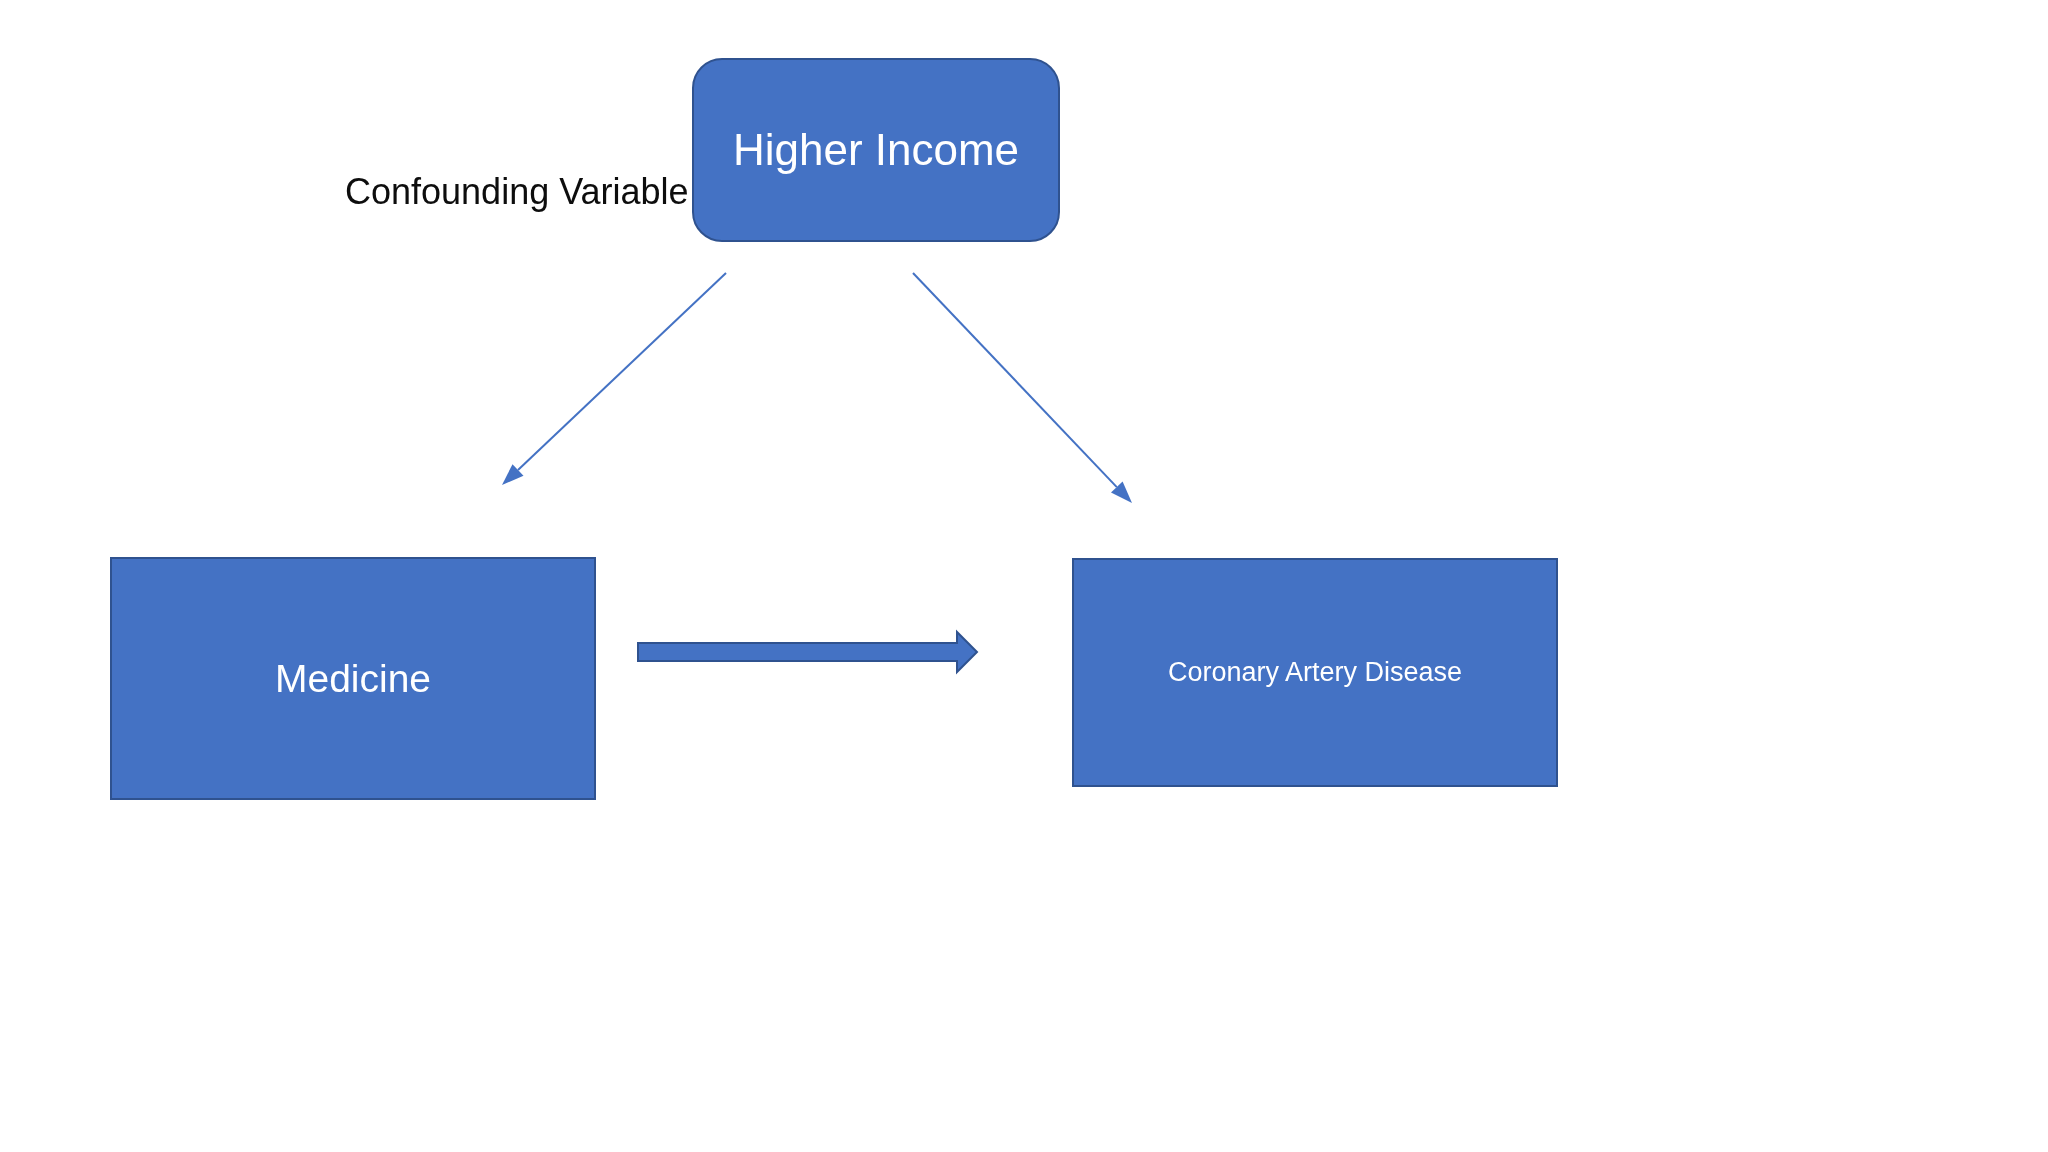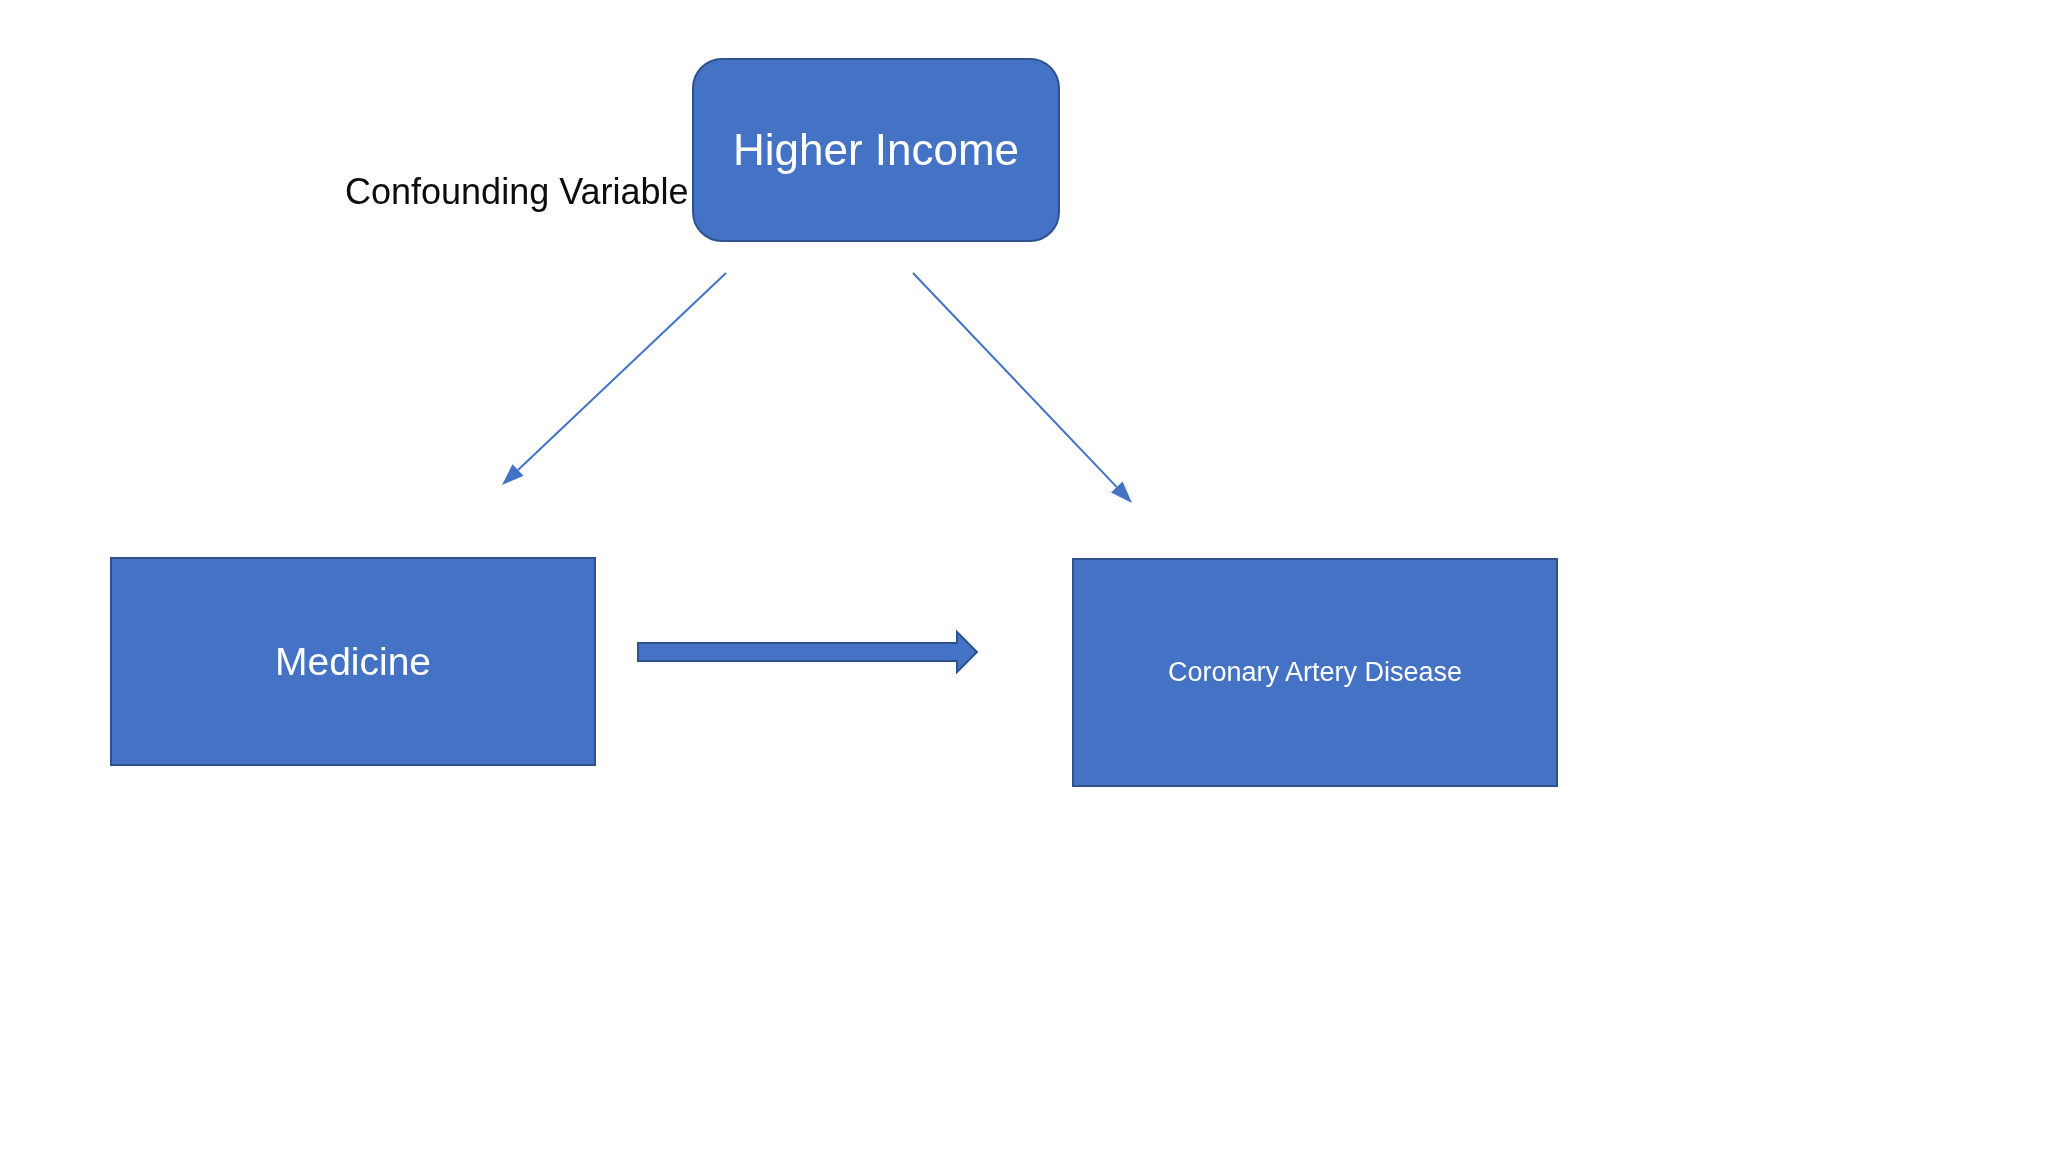--- a/index.html
+++ b/index.html
@@ -42,21 +42,21 @@
     width: 368px;
     height: 184px;
     border-radius: 30px;
     font-size: 44px;
     margin-left: 32px;
   }
   .node-treatment {
     left: 110px;
     top: 557px;
     width: 486px;
-    height: 209px;
+    height: 243px;
     font-size: 39px;
   }
   .node-outcome {
     left: 1072px;
     top: 558px;
     width: 486px;
     height: 229px;
     font-size: 27px;
   }
   .annotation {

